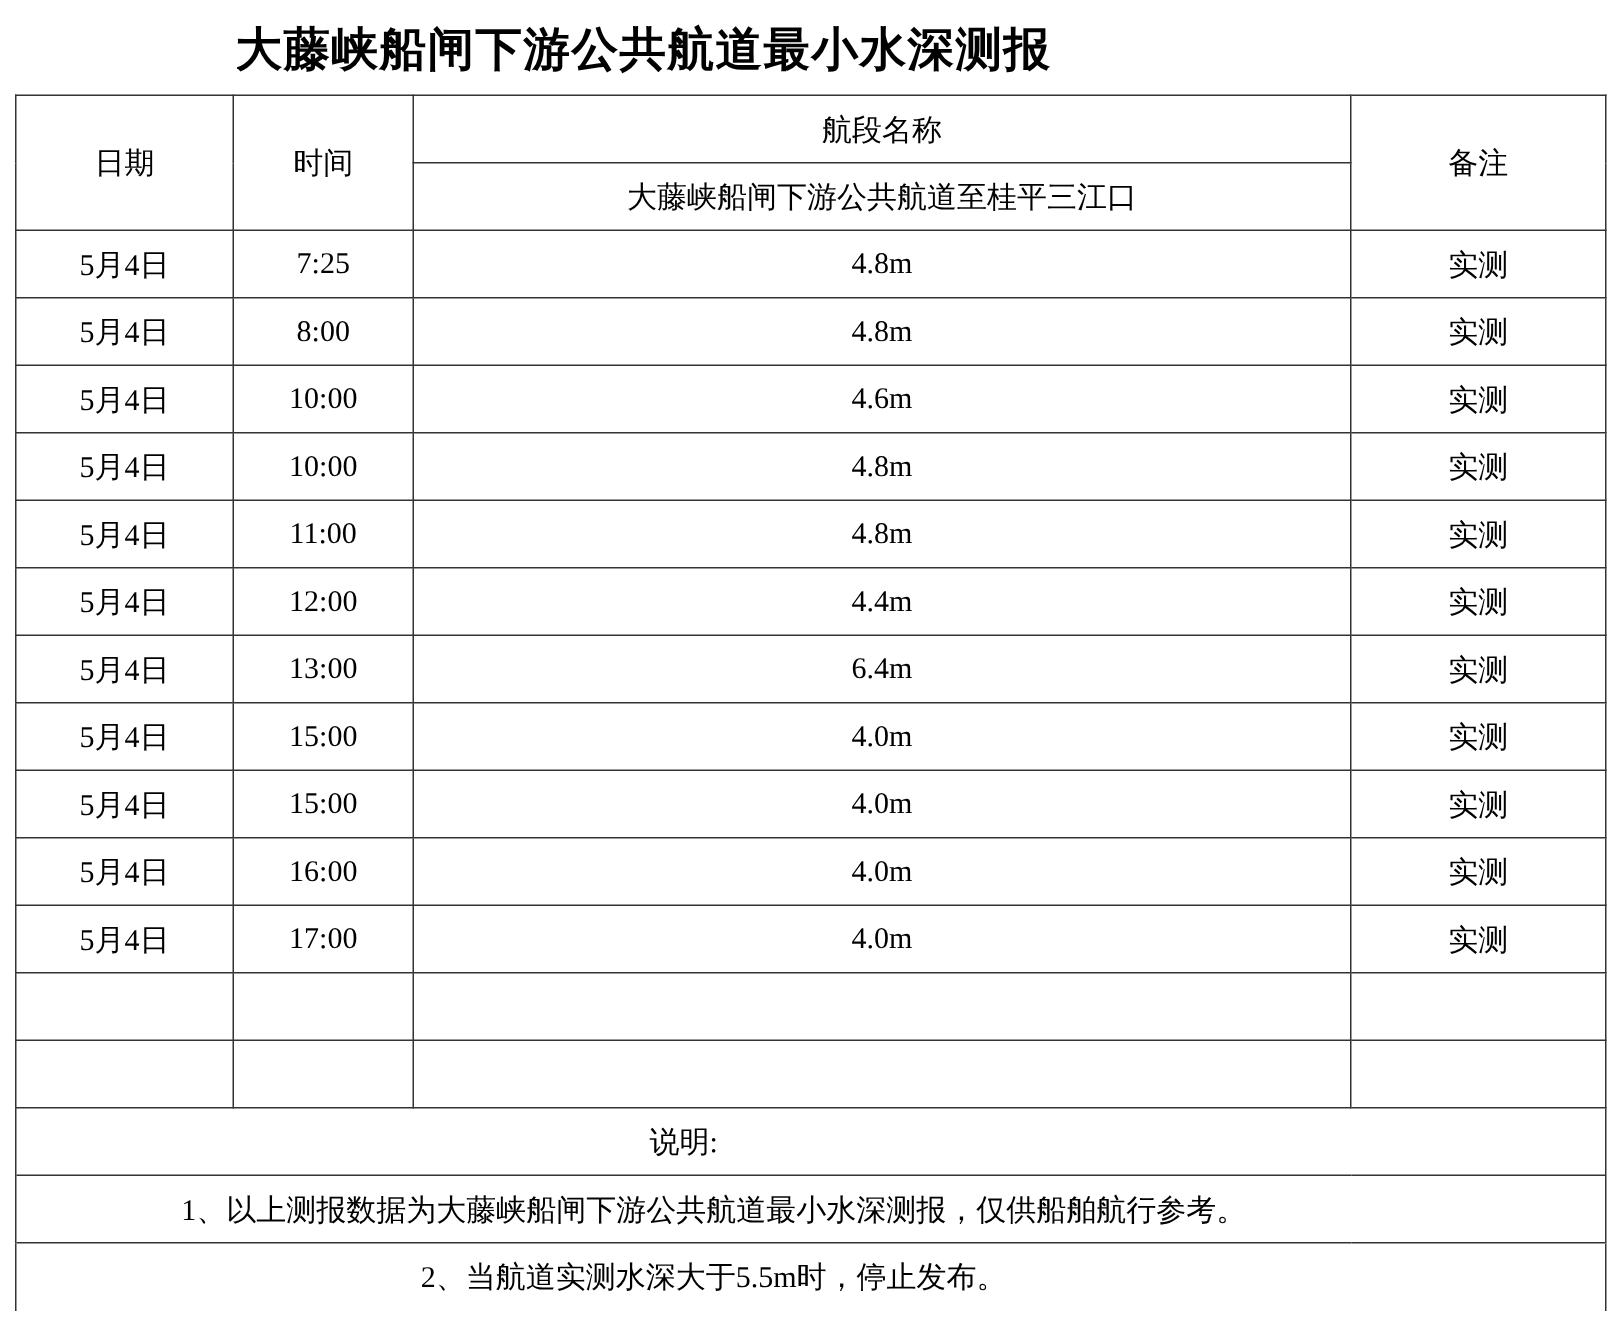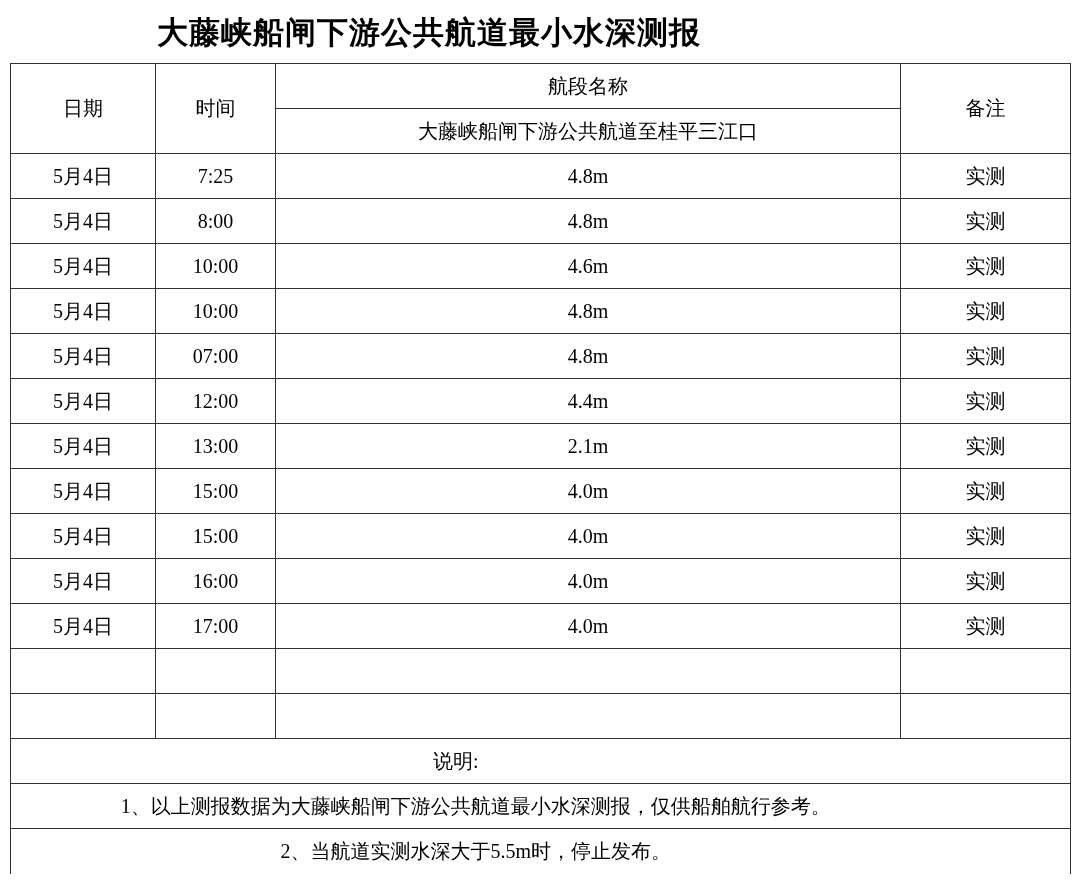--- a/index.html
+++ b/index.html
@@ -140,34 +140,34 @@
         <td>实测</td>
       </tr>
       <tr>
         <td>5月4日</td>
         <td>10:00</td>
         <td>4.8m</td>
         <td>实测</td>
       </tr>
       <tr>
         <td>5月4日</td>
-        <td>07:00</td>
+        <td>11:00</td>
         <td>4.8m</td>
         <td>实测</td>
       </tr>
       <tr>
         <td>5月4日</td>
         <td>12:00</td>
         <td>4.4m</td>
         <td>实测</td>
       </tr>
       <tr>
         <td>5月4日</td>
         <td>13:00</td>
-        <td>2.1m</td>
+        <td>6.4m</td>
         <td>实测</td>
       </tr>
       <tr>
         <td>5月4日</td>
         <td>15:00</td>
         <td>4.0m</td>
         <td>实测</td>
       </tr>
       <tr>
         <td>5月4日</td>

